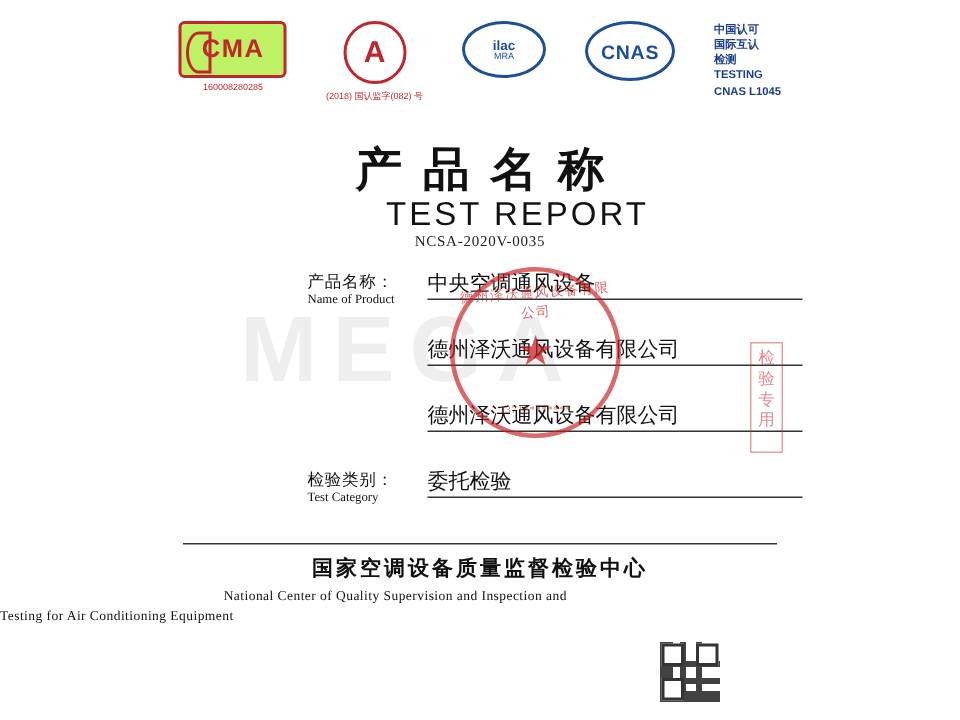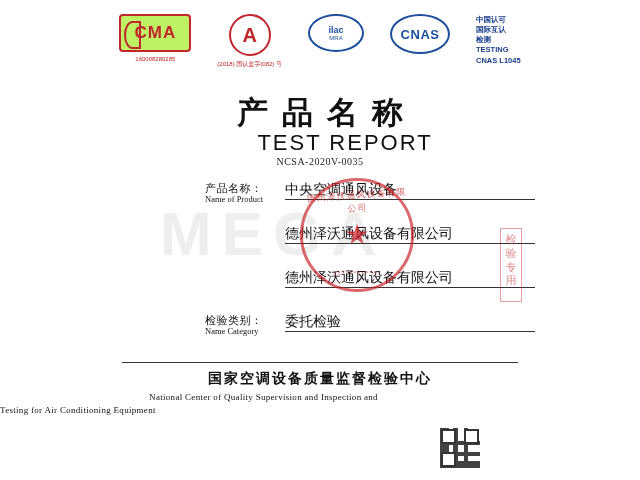--- a/index.html
+++ b/index.html
@@ -416,21 +416,21 @@
       <div class="field-value">德州泽沃通风设备有限公司</div>
     </div>
 
     <div class="field-row">
       <div class="field-value">德州泽沃通风设备有限公司</div>
     </div>
 
     <div class="field-row">
       <div class="field-label">
         <span class="label-cn">检验类别：</span>
-        <span class="label-en">Name Category</span>
+        <span class="label-en">Test Category</span>
       </div>
       <div class="field-value">委托检验</div>
     </div>
 
   </div>
 
   <div class="seal">
     <div class="seal-arc-top">德州泽沃通风设备有限公司</div>
     <div class="seal-star">★</div>
     <div class="seal-arc-bottom">1371********</div>

